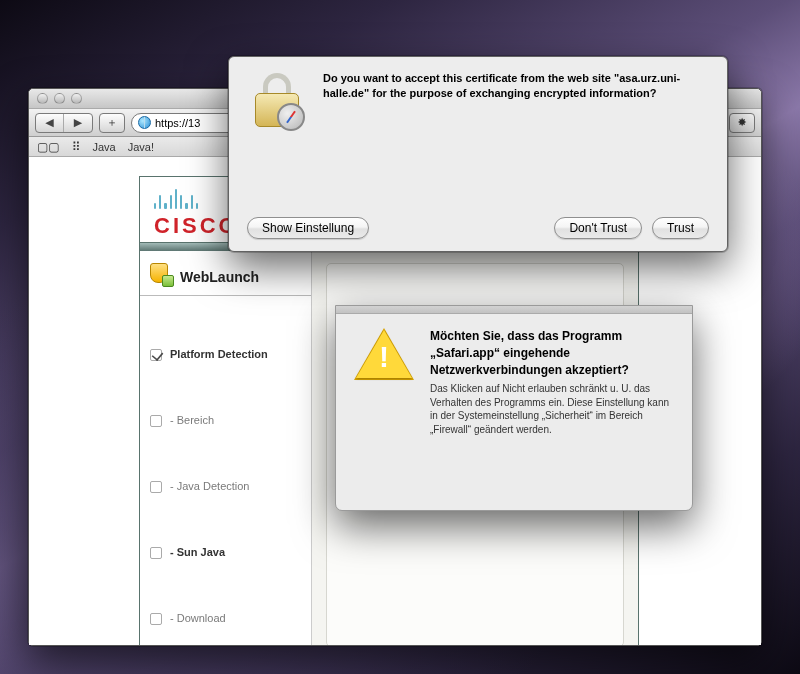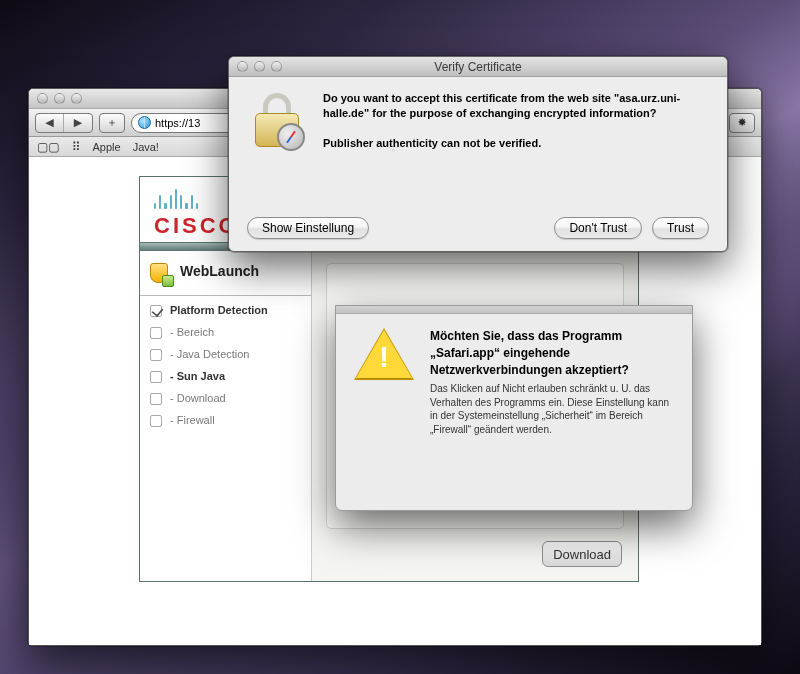--- a/index.html
+++ b/index.html
@@ -63,26 +63,26 @@
   .cisco-bars span:nth-child(5){height:20px}
   .cisco-bars span:nth-child(6){height:14px}
   .cisco-bars span:nth-child(7){height:6px}
   .cisco-bars span:nth-child(8){height:14px}
   .cisco-bars span:nth-child(9){height:6px}
   .cisco-word { font-family: Helvetica, Arial; font-weight:bold; font-size:22px; color:#d0232a; letter-spacing:3px; margin-top:28px; margin-left:0px; line-height:1; }
   .cisco-divider { height:8px; background:linear-gradient(#a2bab7,#5c7571); }
 
   .page-body { display:flex; min-height:330px; }
   .page-left { width:172px; border-right:1px solid #ccc; padding:0; }
-  .weblaunch { display:flex; align-items:flex-start; gap:8px; padding:12px 10px 10px; font-weight:bold; font-size:14px; color:#222; border-bottom:1px solid #bbb;}
+  .weblaunch { display:flex; align-items:flex-end; gap:8px; padding:12px 10px 10px; font-weight:bold; font-size:14px; color:#222; border-bottom:1px solid #bbb;}
   .weblaunch .wlicon { width:22px; height:22px; position:relative; }
   .weblaunch .wlicon .shield { width:18px; height:20px; border-radius:3px 3px 8px 8px; background:linear-gradient(#ffe082,#f5b300); border:1px solid #b88600; position:absolute; left:0; top:0;}
   .weblaunch .wlicon .lock { position:absolute; right:-2px; bottom:-2px; width:12px; height:12px; border-radius:2px; background:linear-gradient(#c7ea8f,#7bbf3a); border:1px solid #4b8a1f;}
   .checklist { padding:8px 8px 8px 10px; display:flex; flex-direction:column; gap:9px; }
-  .cl-item { display:flex; align-items:flex-start; gap:8px; font-size:11px; color:#7a7a7a; }
+  .cl-item { display:flex; align-items:flex-start; gap:8px; font-size:11px; color:#7a7a7a;margin-top:44px; }
   .cl-item.active { color:#333; font-weight:bold; }
   .cl-box { width:12px; height:12px; border:1px solid #aaa; border-radius:2px; background:#fff; position:relative; margin-top:1px; flex-shrink:0;}
   .cl-box.checked::after { content:""; position:absolute; left:2px; top:-1px; width:7px; height:10px; border-right:2px solid #4a4a4a; border-bottom:2px solid #4a4a4a; transform:rotate(40deg) scale(0.8); }
   .page-right { flex:1; background:#f5f5f1; position:relative; }
   .page-right-inner { position:absolute; left:14px; top:12px; right:14px; bottom:52px; background:#fcfcfa; border:1px solid #d7d7d0; border-radius:5px;}
   .download-btn { position:absolute; right:16px; bottom:14px; height:20px; padding:12px 10px; border:1px solid #8f8f8f; border-radius:6px; background:linear-gradient(#fdfdfd,#d8d8d8); font-size:13px; color:#333; display:flex; align-items:center;}
 
   
   .dialog1 {
     position:absolute; left:228px; top:56px; width:500px; height:196px;
@@ -151,21 +151,21 @@
     <div class="reloadbtn">↻</div>
     <div class="rightgroup">
       <div class="squarebtn">＋</div>
       <div class="squarebtn">✸</div>
     </div>
   </div>
 
   <div class="safari-bookmarks">
     <span class="bicon">▢▢</span>
     <span class="bicon">⠿</span>
-    <span>Apple</span>
+    <span>Java</span>
     <span>Java!</span>
   </div>
 
   <div class="safari-content">
     <div class="page">
       <div class="cisco-header">
         <div class="cisco-bars">
           <span></span>
             <span></span>
             <span></span>
@@ -218,38 +218,29 @@
         <div class="page-right">
           <div class="page-right-inner"></div>
           <div class="download-btn">Download</div>
         </div>
       </div>
     </div>
   </div>
 </div>
 
 <div class="dialog1">
-  <div class="dialog1-titlebar">
-    <div class="traffic">
-      <div class="tball"></div>
-      <div class="tball"></div>
-      <div class="tball"></div>
-    </div>
-    <span>Verify Certificate</span>
-  </div>
   <div class="dialog1-body">
     <div class="lockicon">
       <div class="shackle"></div>
         <div class="lockbody"></div>
         <div class="compass"></div>
     </div>
     <div class="dialog1-msg">
       <div class="bold">Do you want to accept this certificate from the web site "asa.urz.uni-halle.de" for the purpose of exchanging encrypted information?</div>
       <br>
-      <div class="bold">Publisher authenticity can not be verified.</div>
     </div>
   </div>
   <div class="dialog1-footer">
     <div class="aquabtn">Show Einstellung</div>
     <div class="spacer"></div>
     <div class="right">
       <div class="aquabtn">Don't Trust</div>
       <div class="aquabtn">Trust</div>
     </div>
   </div>

